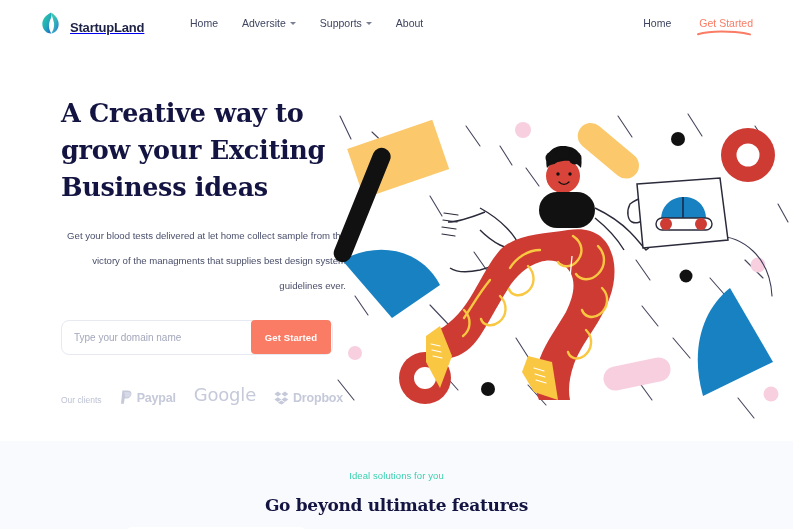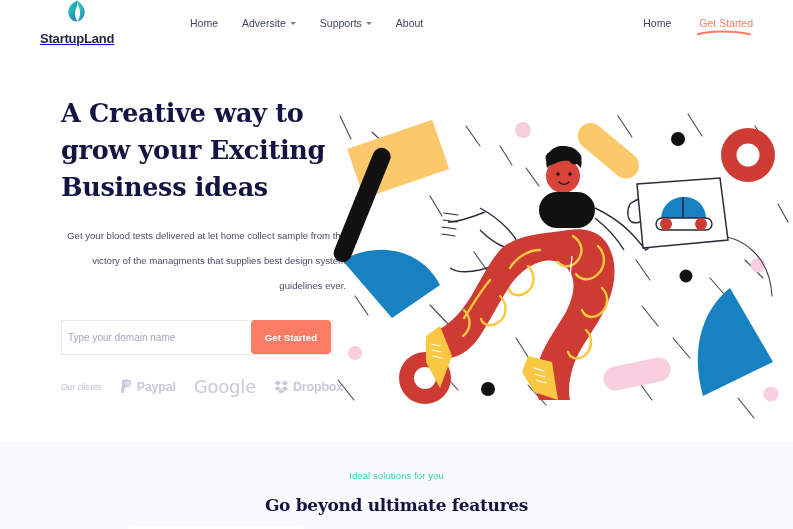--- a/index.html
+++ b/index.html
@@ -25,23 +25,22 @@
     height: 45px;
     display: flex;
     align-items: center;
     z-index: 30;
     background: #ffffff;
   }
   .brand {
     position: absolute;
     left: 40px;
     display: flex;
-    align-items: center;
+    align-items: flex-end;
     gap: 8px;
-    flex-direction: column;
   }
   .brand-mark { width: 22px; height: 24px; display: block; }
   .brand-name {
     font-size: 13px;
     font-weight: bold;
     letter-spacing: -0.2px;
     color: #1d2145;
   }
   .nav-links {
     position: absolute;
@@ -129,26 +128,26 @@
     margin-top: 22px;
     display: flex;
     align-items: center;
     width: 272px;
     position: relative;
   }
   .domain-input {
     width: 272px;
     height: 35px;
     border: 1px solid #e7e9f0;
-    border-radius: 0;
+    border-radius: 8px;
     background: #ffffff;
     font-family: "Liberation Sans", sans-serif;
     font-size: 10px;
     color: #3f4460;
-    padding: 0 6px;
+    padding: 0 12px;
     outline: none;
   }
   .domain-input::placeholder { color: #a3a7bb; }
   .cta-button {
     position: absolute;
     left: 190px;
     top: 0;
     width: 80px;
     height: 34px;
     border: none;
@@ -156,23 +155,23 @@
     background: #fa7c65;
     color: #ffffff;
     font-family: "Liberation Sans", sans-serif;
     font-size: 9.5px;
     font-weight: bold;
     letter-spacing: 0.1px;
     cursor: pointer;
   }
 
   .clients {
-    margin-top: 21px;
-    display: flex;
-    align-items: center;
+    margin-top: 29px;
+    display: flex;
+    align-items: flex-end;
     gap: 18px;
     opacity: 1;
   }
   .clients-label {
     font-size: 8.5px;
     color: #bdc2d4;
     white-space: nowrap;
   }
   .client-logo {
     display: flex;

